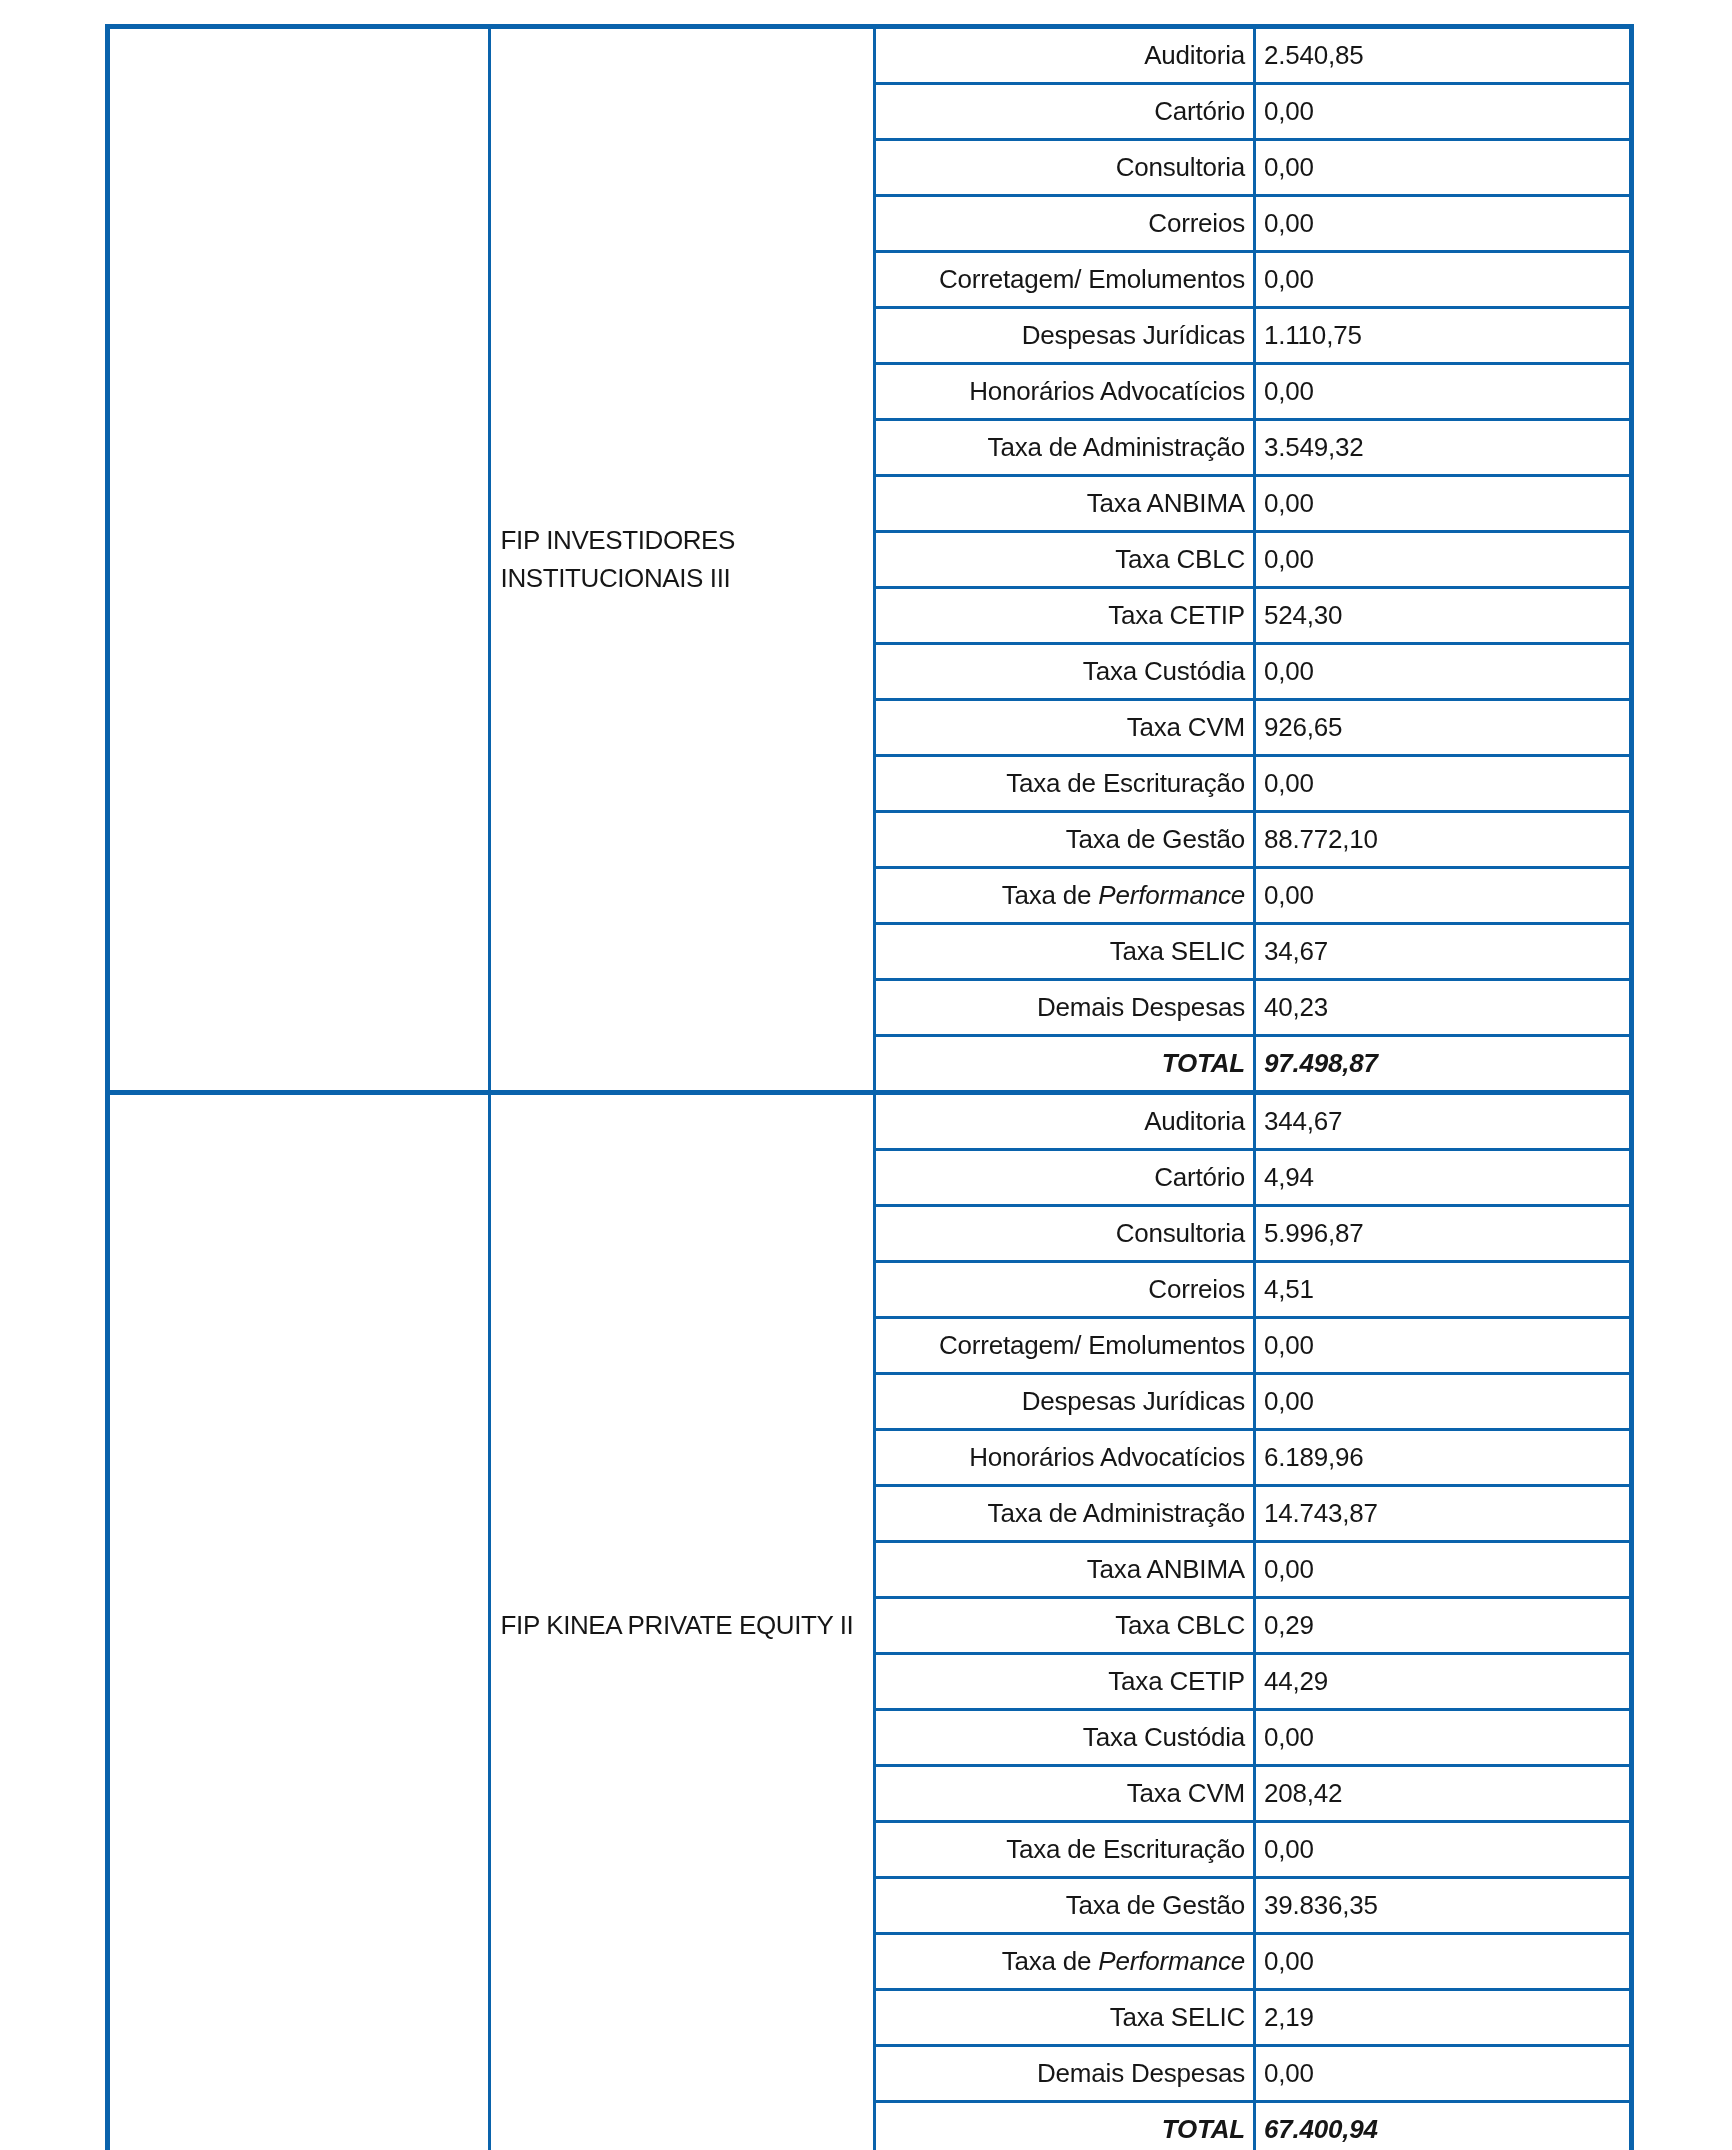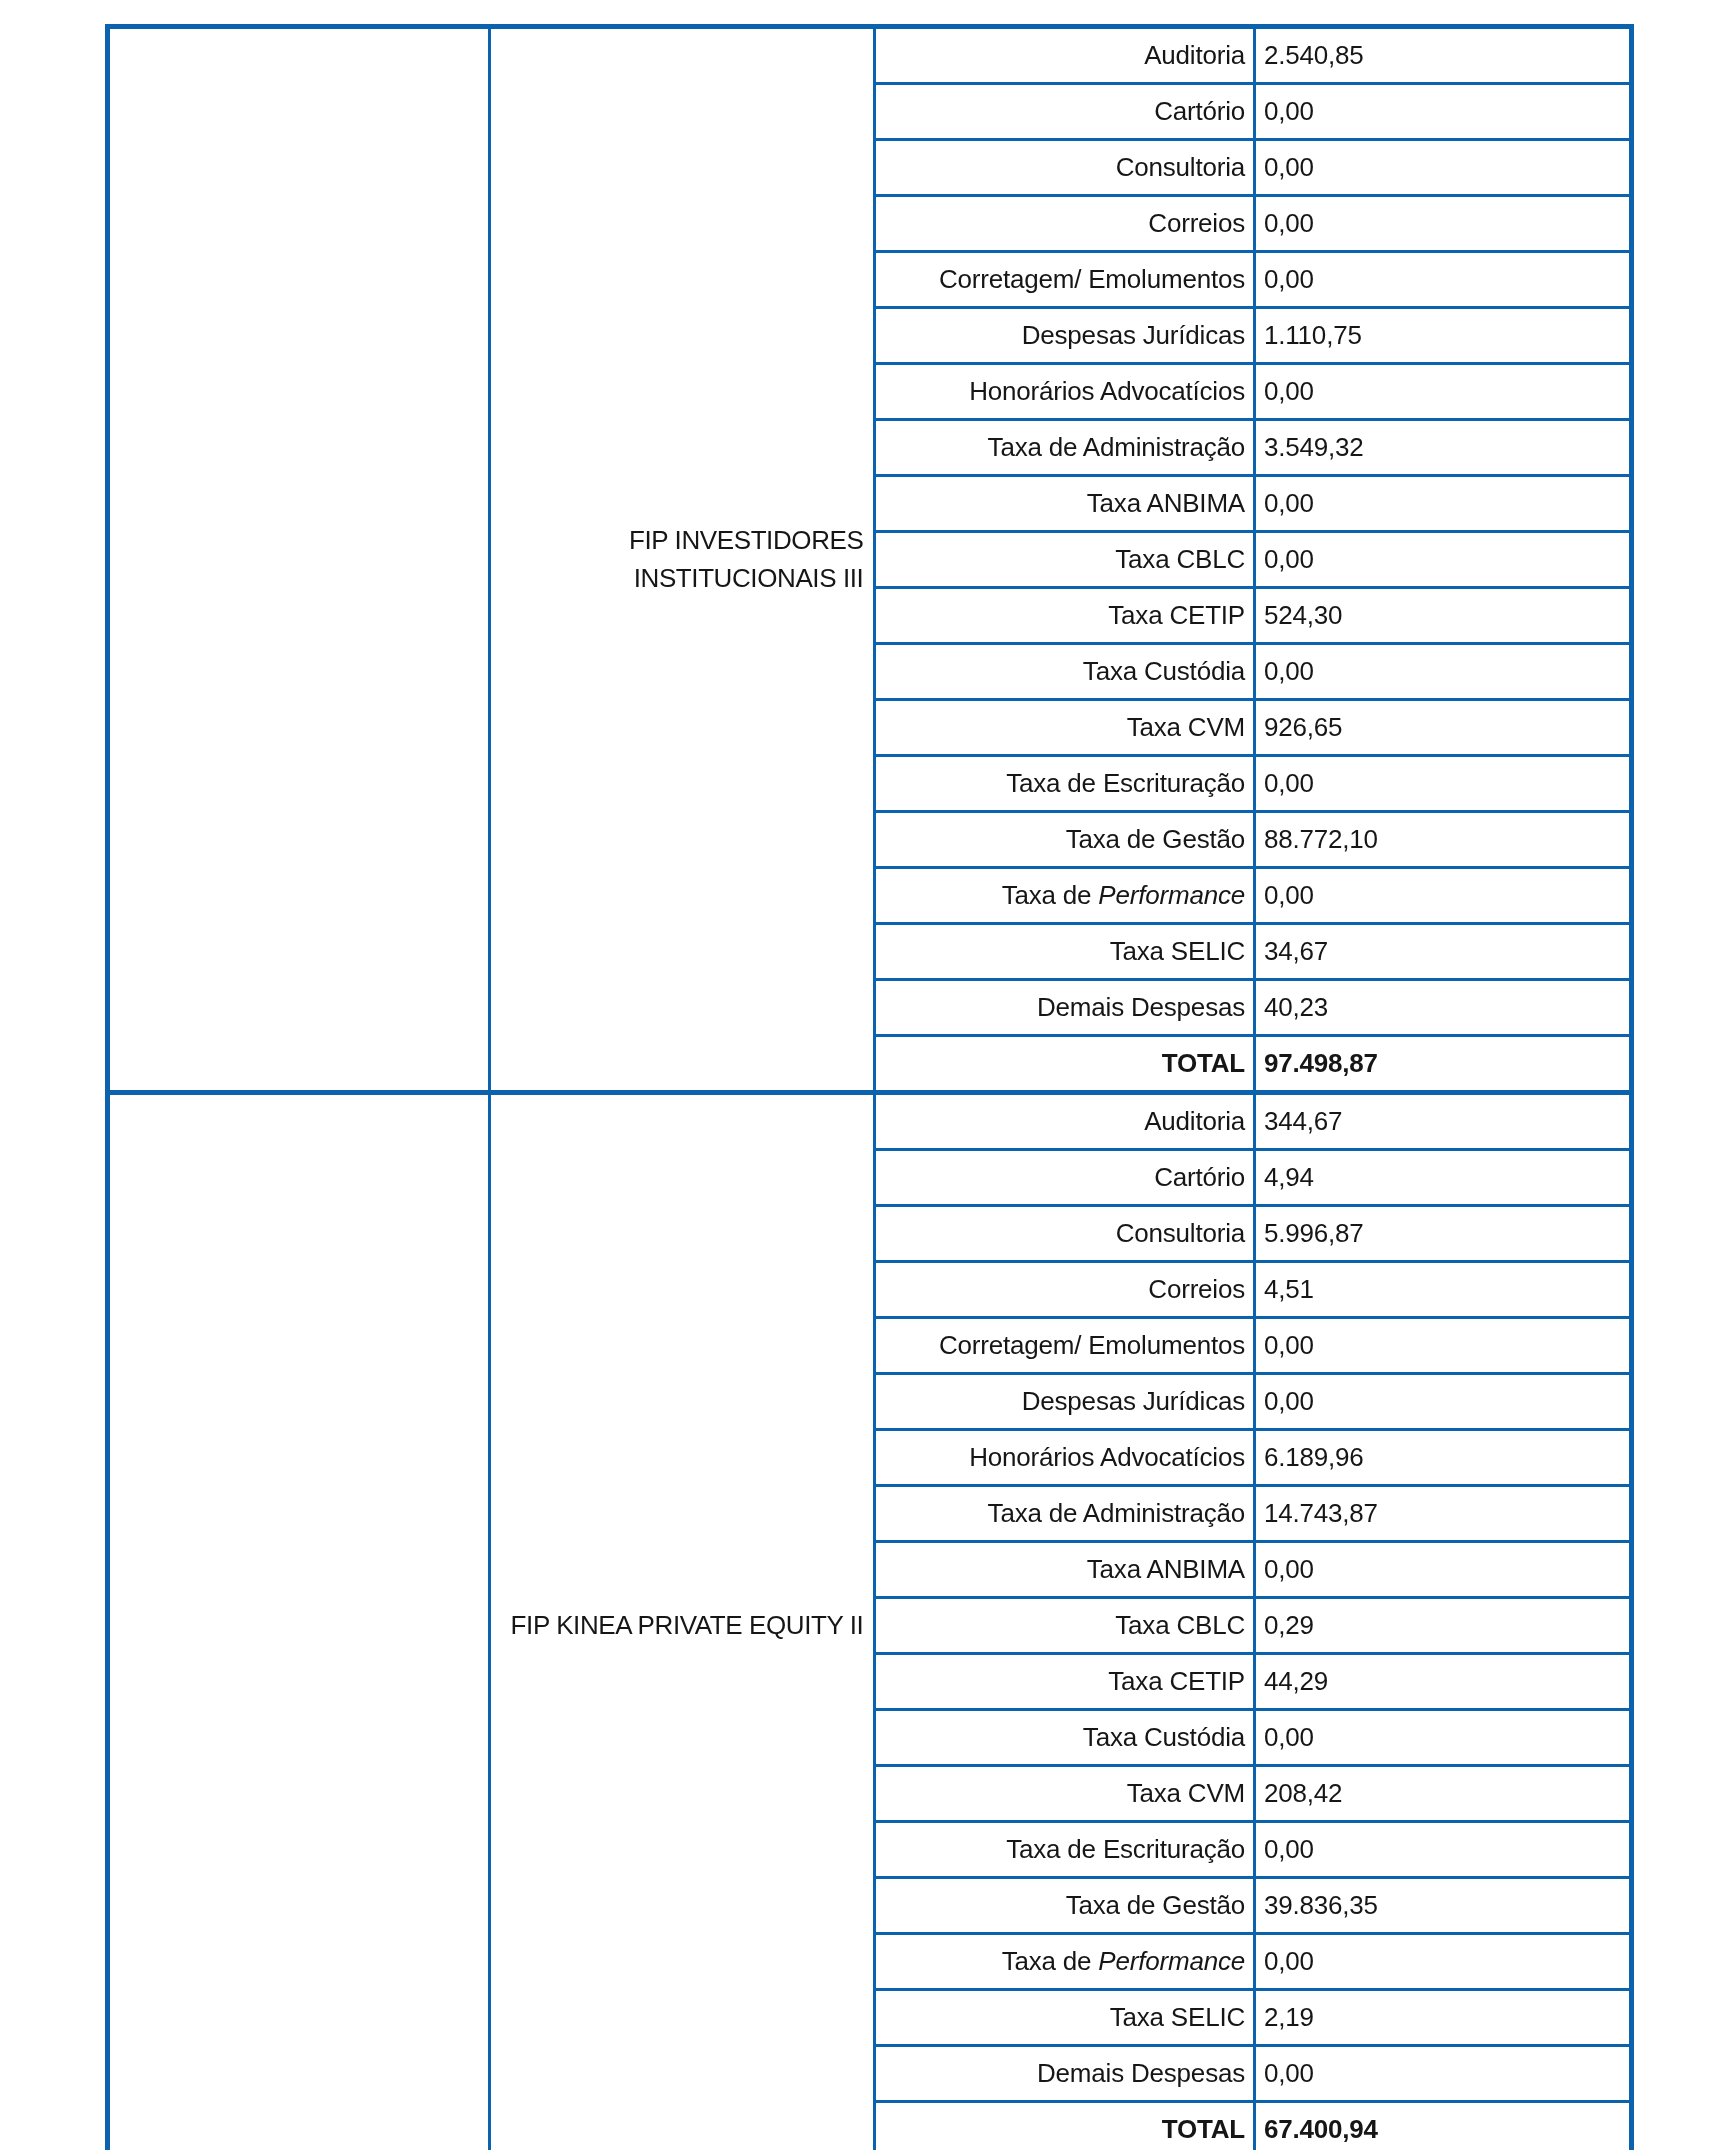--- a/index.html
+++ b/index.html
@@ -29,40 +29,41 @@
     height: 53px;
     font-size: 26px;
     vertical-align: middle;
     background: #ffffff;
     overflow: hidden;
   }
   td.cell-category {
     
   }
   td.cell-fund {
-    text-align: right;
+    text-align: left;
     padding: 0 9.6px;
   }
   .fund-name {
     white-space: pre-line;
     line-height: 1.45;
     letter-spacing: -0.4px;
     font-size: 26px;
   }
   td.cell-item {
     text-align: right;
     padding: 0 8px 0 16px;
     letter-spacing: -0.2px;
   }
   td.cell-value {
     padding: 0 11.2px 0 8px;
     letter-spacing: -0.2px;
   }
   tr.total-row td {
     font-weight: bold;
+    font-style: italic;
   }
   tr.section-start td {
     border-top-width: 5.6px;
   }
 </style>
 </head>
 <body>
 
 <table class="expense-table">
   <colgroup>

